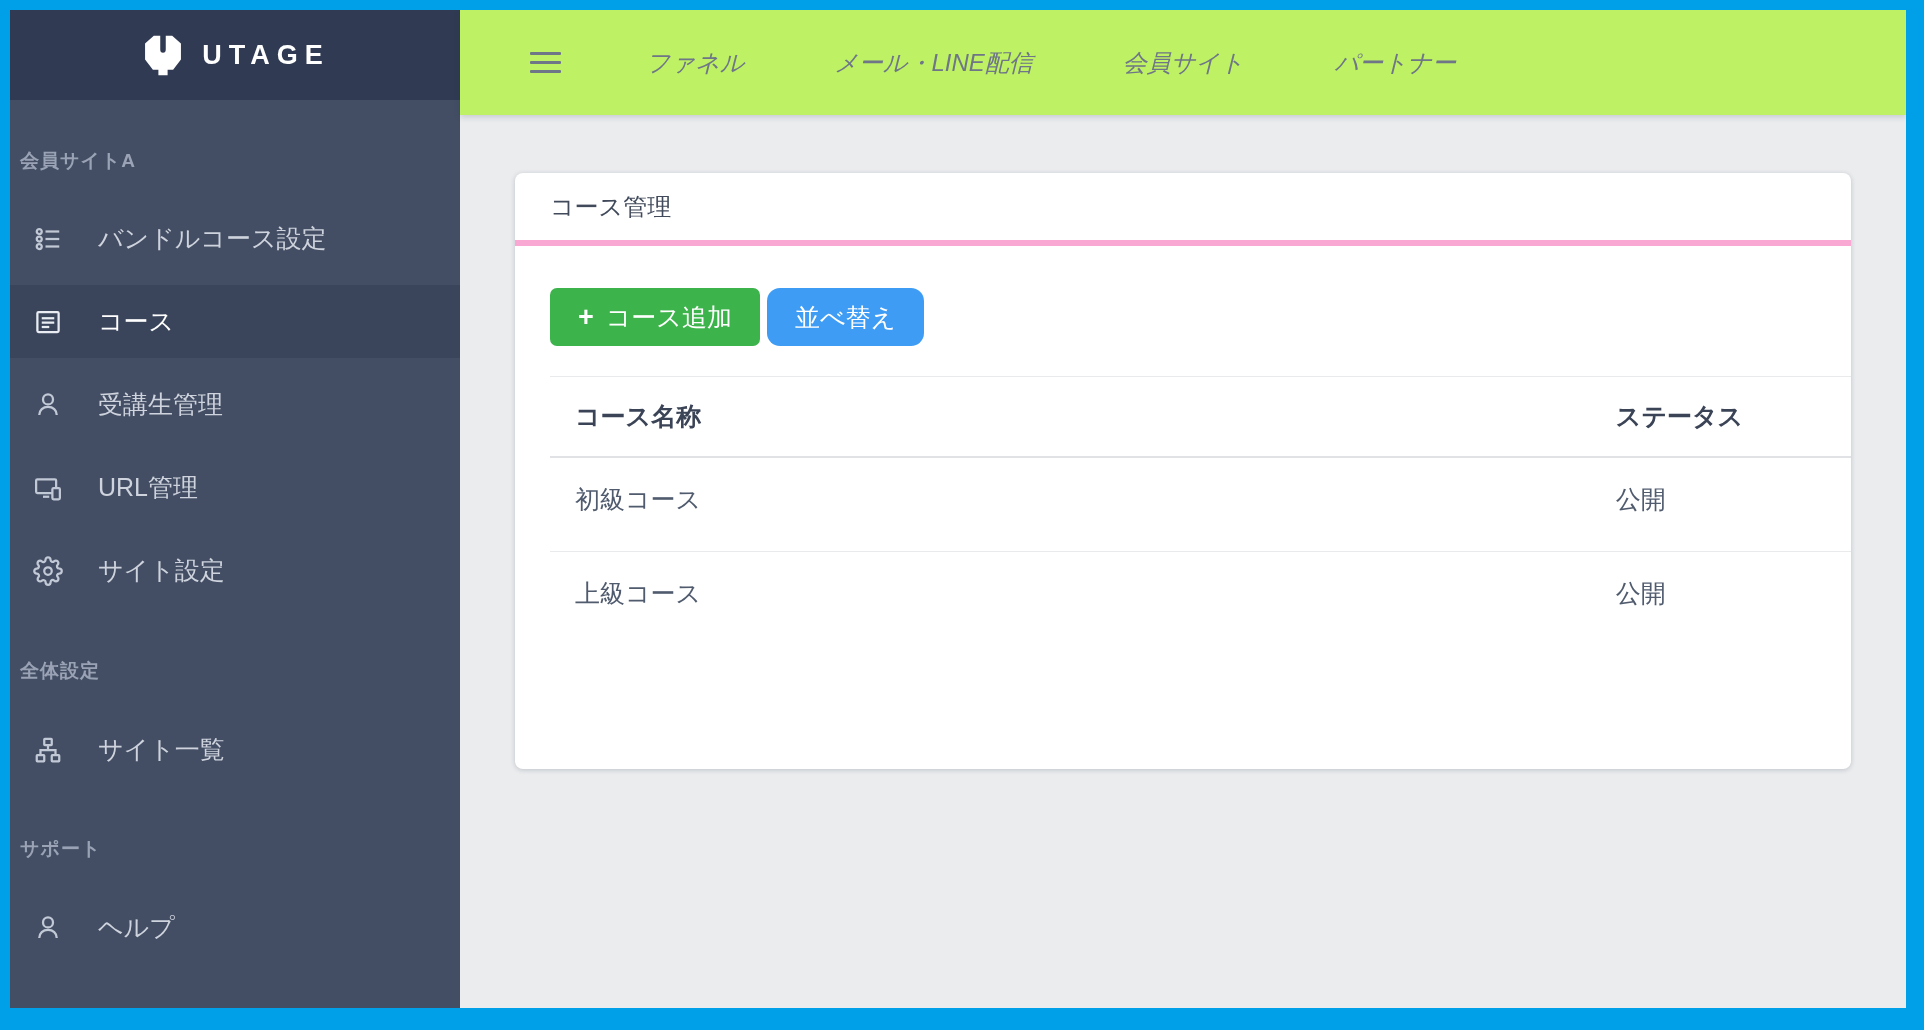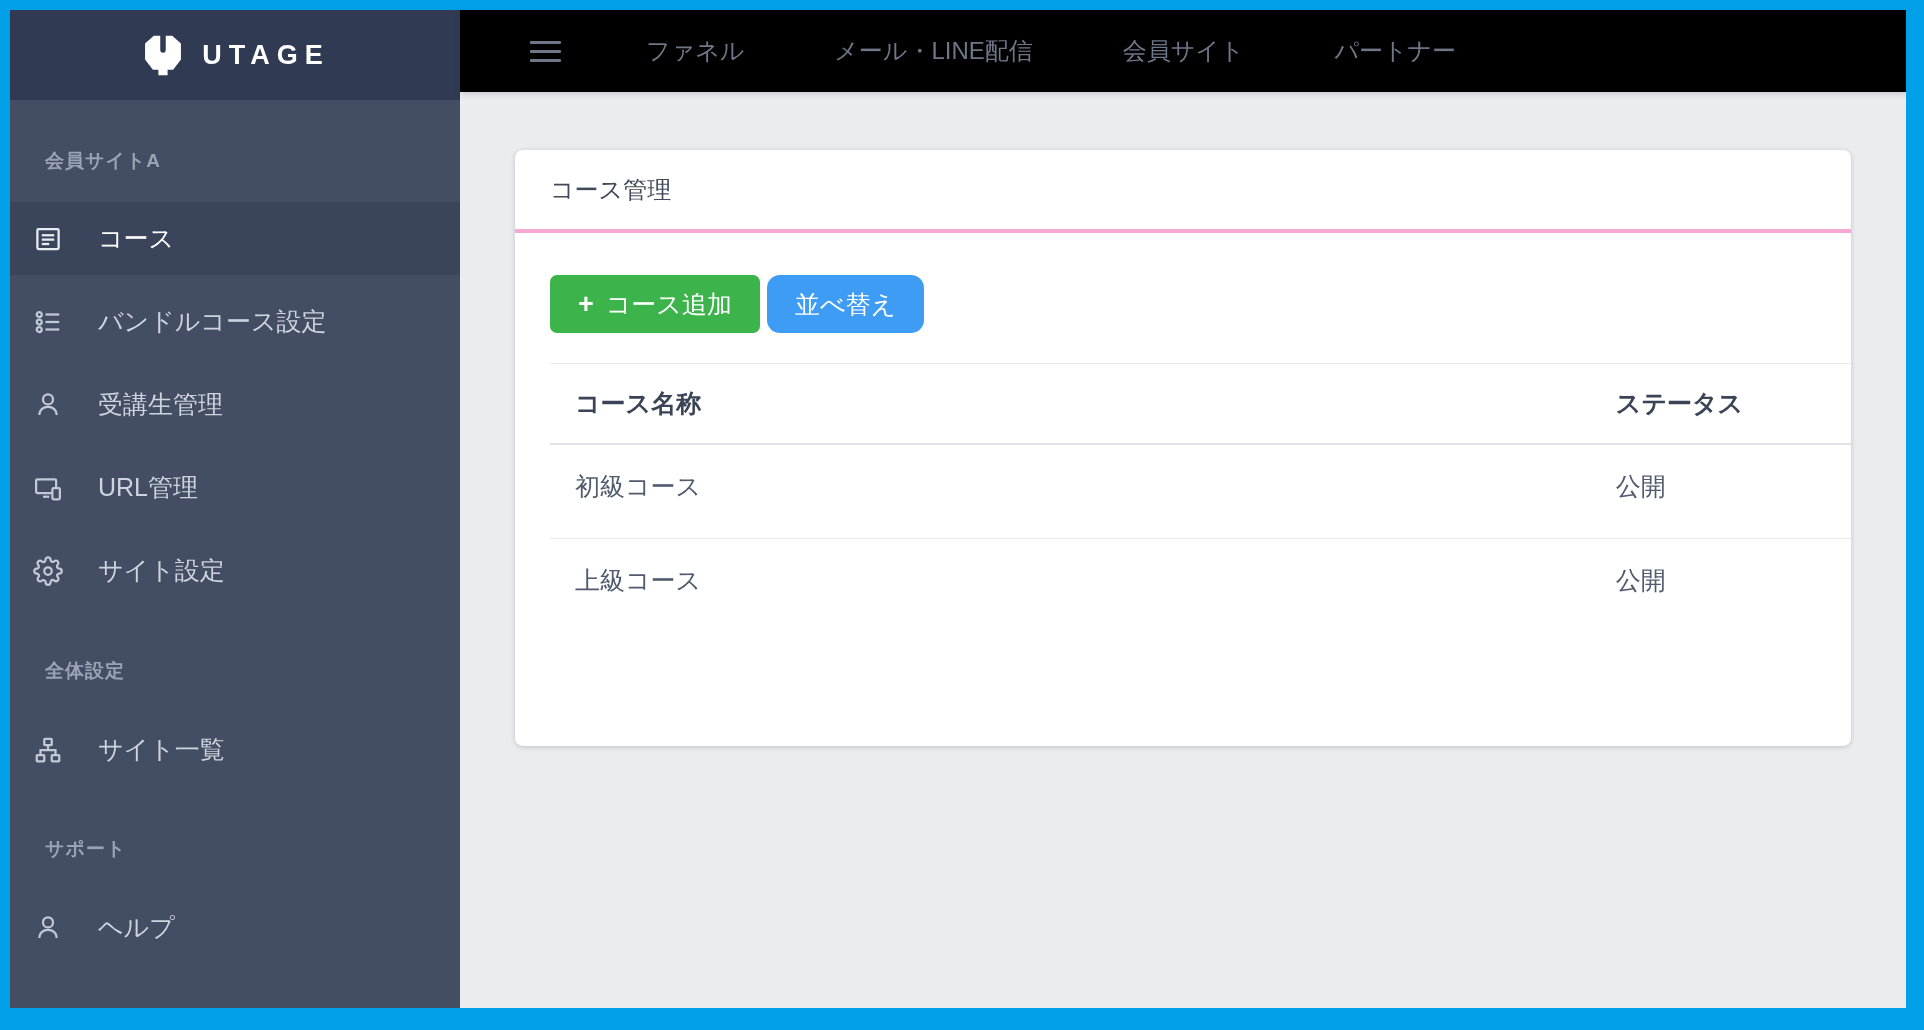--- a/index.html
+++ b/index.html
@@ -8,46 +8,46 @@
 
   .frame { position:absolute; left:10px; top:10px; width:1896px; height:998px;
            display:flex; overflow:hidden; background:#eaecee; }
 
   
   .sidebar { width:450px; min-width:450px; height:100%; background:#434e64; }
   .logo-bar { height:90px; background:#303b53; display:flex; align-items:center; justify-content:center; gap:16px; }
   .logo-mark { width:46px; height:48px; }
   .logo-text { color:#ffffff; font-size:27px; font-weight:bold; letter-spacing:7px; }
 
-  .section-label { color:#9aa3b5; font-size:19px; font-weight:bold; letter-spacing:1px; padding-left:35px; }
+  .section-label { color:#9aa3b5; font-size:19px; font-weight:bold; letter-spacing:1px; padding-left:10px; }
   .sl-1 { margin:48px 0 28px 0; }
   .sl-2 { margin:51px 0 29px 0; }
   .sl-3 { margin:50px 0 29px 0; }
 
   .side-item { height:73px; margin-bottom:10px; display:flex; align-items:center; gap:34px;
                padding-left:22px; color:#ced3dd; font-size:25px; cursor:pointer; }
   .side-item.active { background:#3a455b; color:#ffffff; }
   .side-item .icn { width:32px; height:32px; display:flex; align-items:center; justify-content:center; }
   .side-item svg { stroke:#c2c9d6; }
   .side-item.active svg { stroke:#e9edf3; }
 
   
   .main { flex:1; display:flex; flex-direction:column; min-width:0; }
-  .topnav { height:82px; background:#000000; display:flex; align-items:center;
-            padding-left:70px; box-shadow:0 2px 6px rgba(40,50,70,.18); position:relative; z-index:2; }
+  .topnav { height:105px; background:#bef264; display:flex; align-items:center;
+            padding-left:70px; box-shadow:0 2px 6px rgba(40,50,70,.18); position:relative; z-index:2;font-style:italic; }
   .burger { width:31px; height:21px; display:flex; flex-direction:column; justify-content:space-between; cursor:pointer; }
   .burger span { display:block; height:3px; background:#6e7687; border-radius:1px; }
   .nav-links { display:flex; gap:90px; margin-left:85px; }
   .nav-link { color:#6e7687; font-size:24px; cursor:pointer; white-space:nowrap; }
 
   .content { flex:1; background:#eaecee; padding:58px 0 0 55px; }
 
   .card { width:calc(100% - 55px); height:596px; background:#ffffff; border-radius:8px;
           box-shadow:0 1px 5px rgba(40,50,70,.22); overflow:hidden; }
-  .card-header { height:83px; border-bottom:4px solid #f9a8d4; display:flex; align-items:center; padding-left:35px; }
+  .card-header { height:73px; border-bottom:6px solid #f9a8d4; display:flex; align-items:center; padding-left:35px; }
   .card-title { font-size:24px; color:#414a5a; }
   .card-body { padding:42px 0 0 35px; }
 
   .btn-row { display:flex; gap:7px; margin-bottom:30px; }
   .btn { height:58px; border:none; border-radius:7px; color:#ffffff; font-size:25px;
          padding:0 28px; display:flex; align-items:center; cursor:pointer;
          font-family:"Liberation Sans","DejaVu Sans",sans-serif; }
   .btn-green { background:#3cb34b; }
   .btn-blue  { background:#3e9cf5;border-radius:13px; }
   .plus { font-size:27px; font-weight:bold; margin-right:12px; line-height:1; }
@@ -67,44 +67,44 @@
   <aside class="sidebar">
     <div class="logo-bar">
       <svg class="logo-mark" viewBox="0 0 100 100">
         <path d="M30 8 H44 V38 a6 7 0 0 0 12 0 V8 H70 L89 25 V60 L72 82 H60 V94 H40 V82 H28 L11 60 V25 Z" fill="#ffffff"></path>
       </svg>
       <span class="logo-text">UTAGE</span>
     </div>
 
     <div class="section-label sl-1">会員サイトA</div>
 
-    <div class="side-item active">
-      <span class="icn">
-        <svg width="30" height="30" viewBox="0 0 24 24" fill="none" stroke-width="1.8">
-          <rect x="3.5" y="4" width="17" height="16" rx="1"></rect>
-          <line x1="7" y1="9" x2="17" y2="9"></line>
-            <line x1="7" y1="12.5" x2="17" y2="12.5"></line>
-            <line x1="7" y1="16" x2="13" y2="16"></line>
-        </svg>
-      </span>
-      <span>コース</span>
-    </div>
-
     <div class="side-item">
       <span class="icn">
         <svg width="30" height="30" viewBox="0 0 24 24" fill="none" stroke-width="1.8">
           <circle cx="5" cy="6" r="2"></circle>
             <line x1="10" y1="6" x2="21" y2="6"></line>
           <circle cx="5" cy="12" r="2"></circle>
             <line x1="10" y1="12" x2="21" y2="12"></line>
           <circle cx="5" cy="18" r="2"></circle>
             <line x1="10" y1="18" x2="21" y2="18"></line>
         </svg>
       </span>
       <span>バンドルコース設定</span>
+    </div>
+
+    <div class="side-item active">
+      <span class="icn">
+        <svg width="30" height="30" viewBox="0 0 24 24" fill="none" stroke-width="1.8">
+          <rect x="3.5" y="4" width="17" height="16" rx="1"></rect>
+          <line x1="7" y1="9" x2="17" y2="9"></line>
+            <line x1="7" y1="12.5" x2="17" y2="12.5"></line>
+            <line x1="7" y1="16" x2="13" y2="16"></line>
+        </svg>
+      </span>
+      <span>コース</span>
     </div>
 
     <div class="side-item">
       <span class="icn">
         <svg width="30" height="30" viewBox="0 0 24 24" fill="none" stroke-width="1.8">
           <circle cx="12" cy="7.5" r="4"></circle>
           <path d="M5 20 c0-4 3-6.5 7-6.5 s7 2.5 7 6.5"></path>
         </svg>
       </span>
       <span>受講生管理</span>

